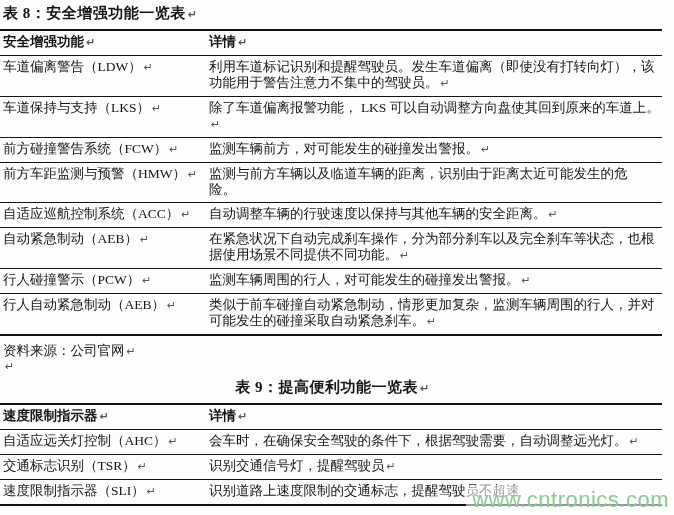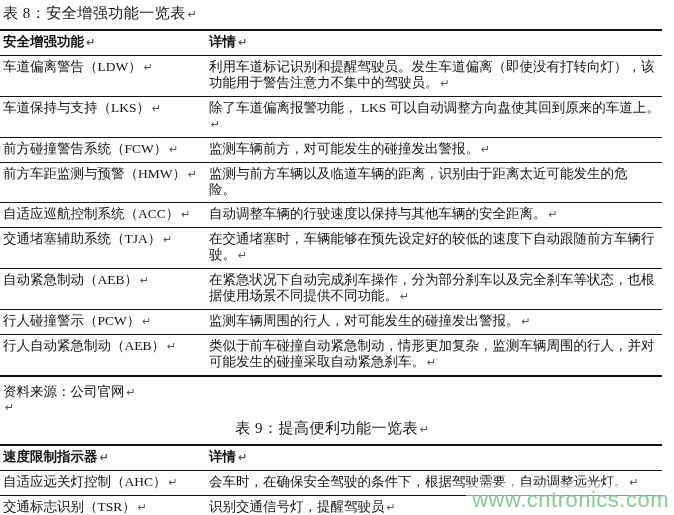--- a/index.html
+++ b/index.html
@@ -9,21 +9,21 @@
     background: #fdfdfd;
     position: relative;
     overflow: hidden;
     font-family: "Liberation Serif", "DejaVu Serif", serif;
     color: #151515;
   }
   .doc { padding: 2px 0 0 0; }
 
   .doc-title {
     font-size: 15px;
-    font-weight: normal;
+    font-weight: bold;
     line-height: 18px;
     margin: 2px 12px 5px 3px;
     letter-spacing: 0.5px;
   }
   .t9-title { margin-top: 8px; text-align: center; }
 
   table.tbl {
     width: 662px;
     table-layout: fixed;
     border-collapse: collapse;
@@ -105,24 +105,20 @@
     </tr>
     <tr>
       <td class="fc"><span>前方车距监测与预警（HMW）</span><span class="rm">↵</span></td>
       <td class="dc tight"><span>监测与前方车辆以及临道车辆的距离，识别由于距离太近可能发生的危险。</span></td>
     </tr>
     <tr>
       <td class="fc"><span>自适应巡航控制系统（ACC）</span><span class="rm">↵</span></td>
       <td class="dc"><span>自动调整车辆的行驶速度以保持与其他车辆的安全距离。</span><span class="rm">↵</span></td>
     </tr>
     <tr>
-      <td class="fc"><span>交通堵塞辅助系统（TJA）</span><span class="rm">↵</span></td>
-      <td class="dc"><span>在交通堵塞时，车辆能够在预先设定好的较低的速度下自动跟随前方车辆行驶。</span><span class="rm">↵</span></td>
-    </tr>
-    <tr>
       <td class="fc"><span>自动紧急制动（AEB）</span><span class="rm">↵</span></td>
       <td class="dc"><span>在紧急状况下自动完成刹车操作，分为部分刹车以及完全刹车等状态，也根据使用场景不同提供不同功能。</span><span class="rm">↵</span></td>
     </tr>
     <tr>
       <td class="fc"><span>行人碰撞警示（PCW）</span><span class="rm">↵</span></td>
       <td class="dc"><span>监测车辆周围的行人，对可能发生的碰撞发出警报。</span><span class="rm">↵</span></td>
     </tr>
     <tr>
       <td class="fc"><span>行人自动紧急制动（AEB）</span><span class="rm">↵</span></td>
       <td class="dc"><span>类似于前车碰撞自动紧急制动，情形更加复杂，监测车辆周围的行人，并对可能发生的碰撞采取自动紧急刹车。</span><span class="rm">↵</span></td>

